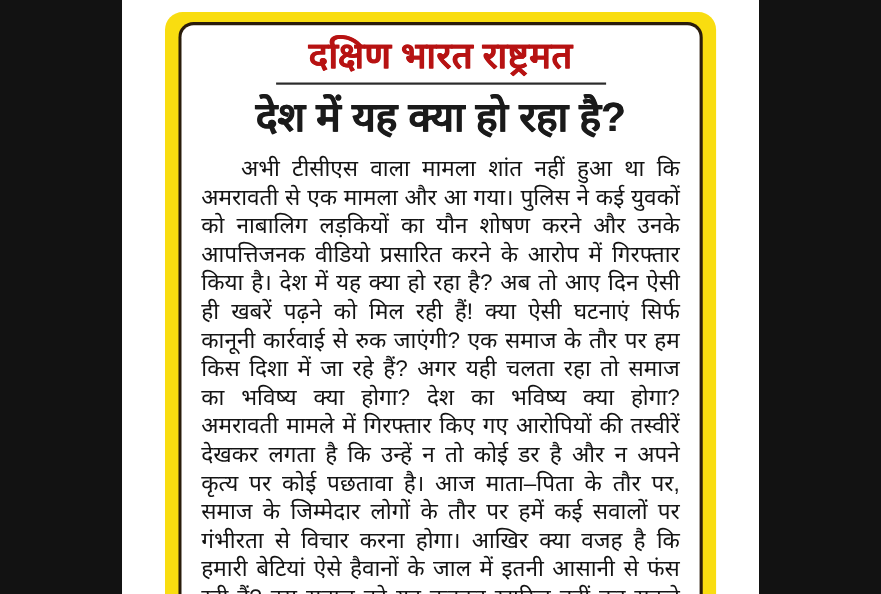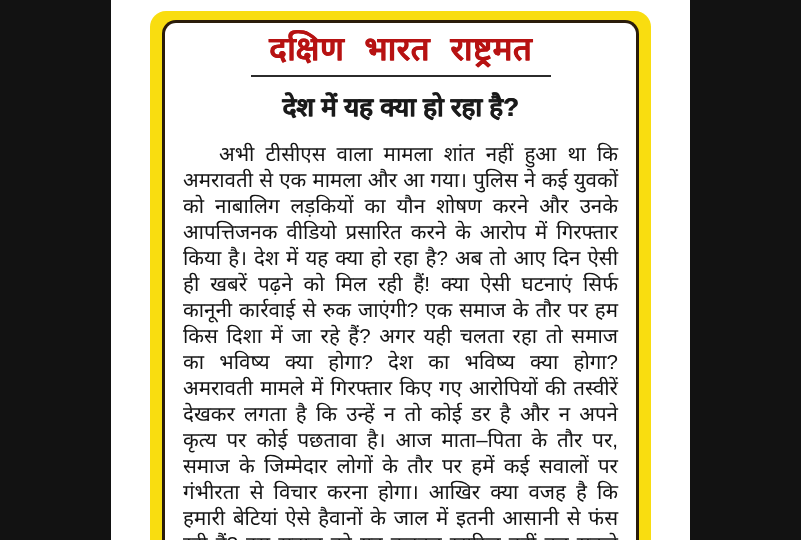--- a/index.html
+++ b/index.html
@@ -67,21 +67,21 @@
   .content {
     position: absolute;
     left: 0; right: 0; top: 0; bottom: 0;
     padding: 6px 16px 0 16px;
     box-sizing: border-box;
   }
 
   .masthead {
     text-align: center;
     color: #B71212;
-    font-family: Liberation Mono, monospace;
+    font-family: Liberation Serif, serif;
     font-weight: bold;
     font-size: 33px;
     line-height: 42px;
     letter-spacing: 0.5px;
     white-space: nowrap;
     margin: 0;
     padding-top: 2px;
     text-shadow: 0.5px 0 0 #B71212;
   }
 
@@ -90,21 +90,21 @@
     height: 2px;
     background: #2B2B2B;
     margin: 2px auto 0 auto;
   }
 
   .headline {
     text-align: center;
     color: #1A1A1A;
     font-family: "Liberation Sans", sans-serif;
     font-weight: bold;
-    font-size: 26px;
+    font-size: 37px;
     line-height: 52px;
     white-space: nowrap;
     margin: 4px 0 0 0;
     text-shadow: 0.6px 0 0 #1A1A1A;
   }
 
   .article {
     margin: 8px 2px 0 2px;
     color: #141414;
     font-family: "Liberation Sans", sans-serif;

